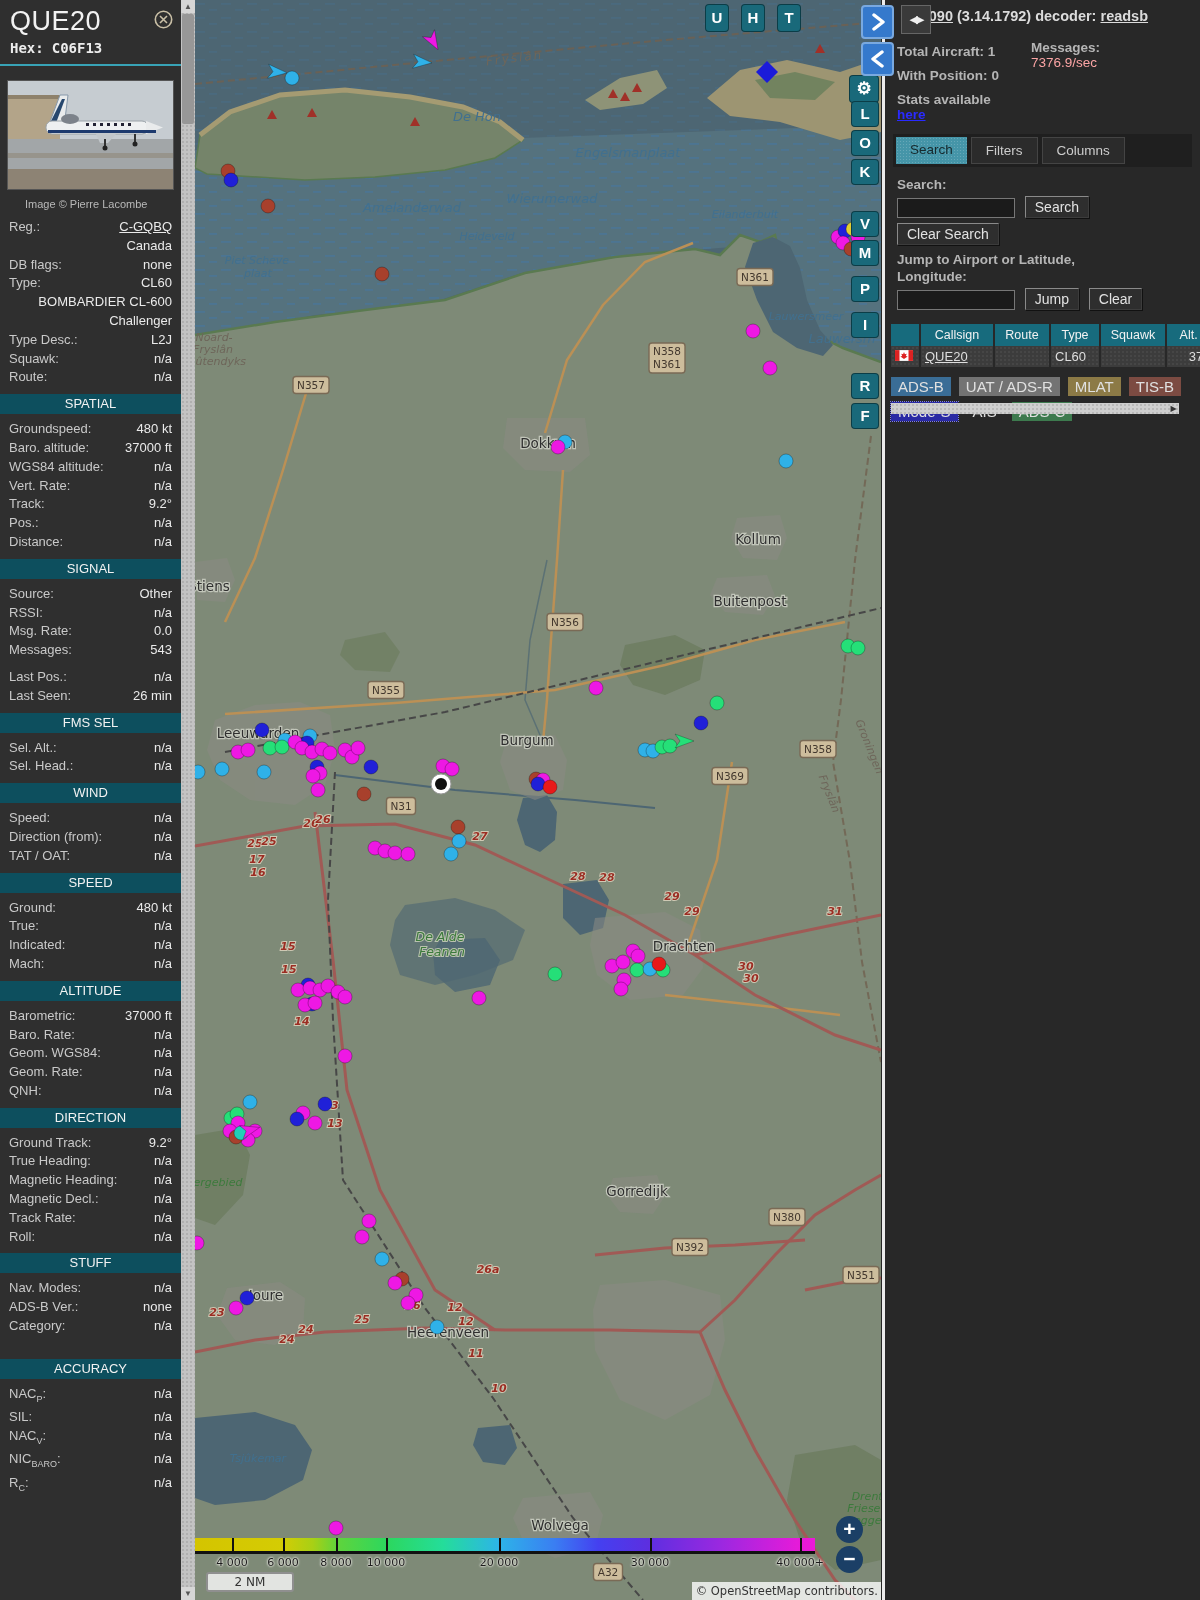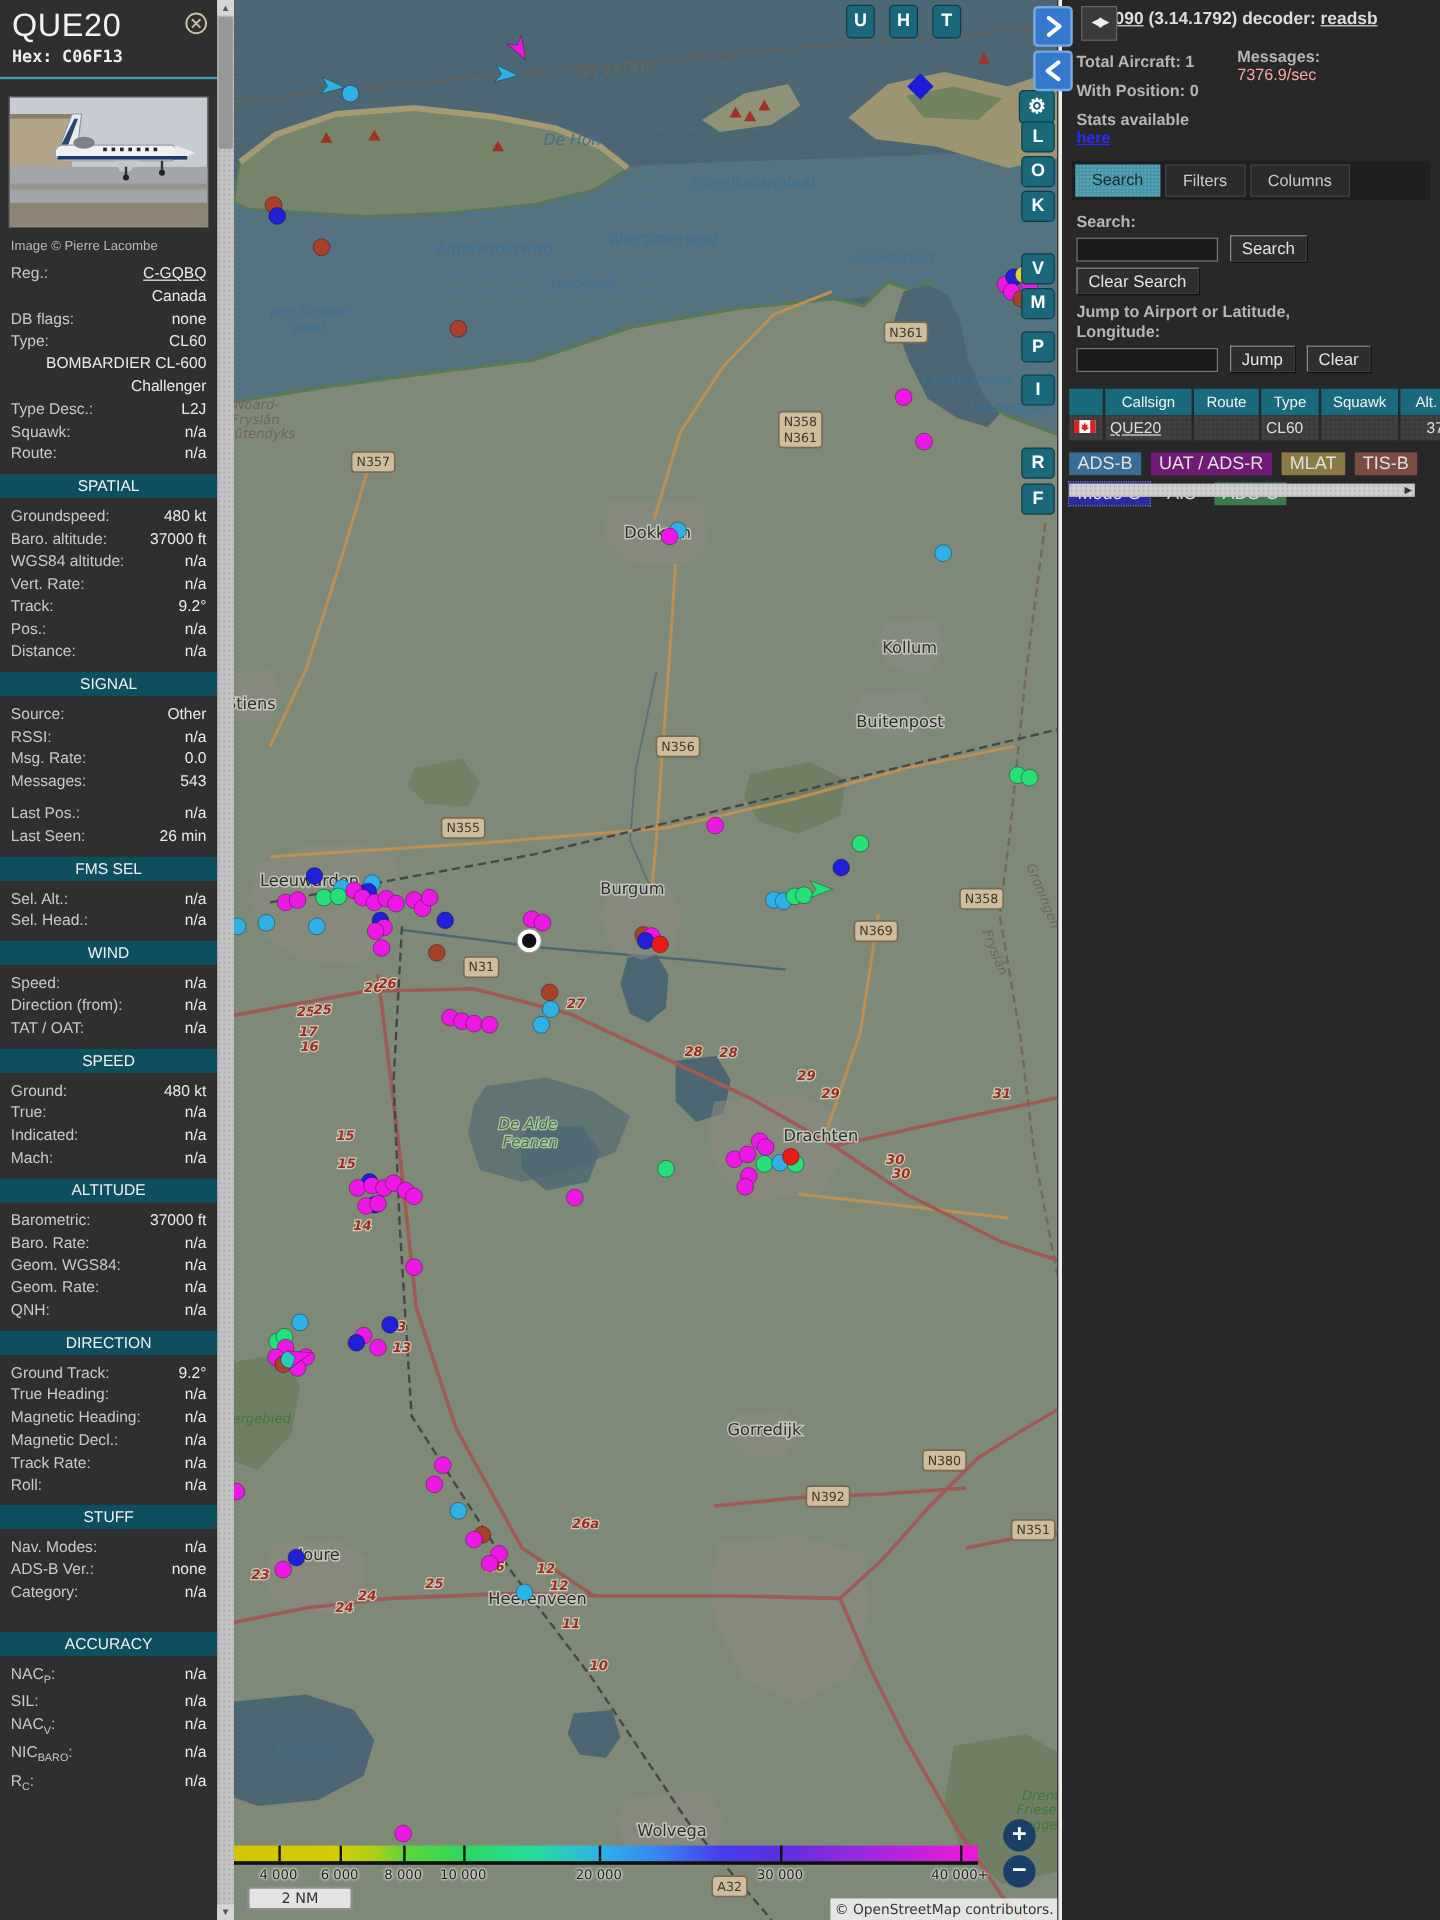--- a/index.html
+++ b/index.html
@@ -13,21 +13,21 @@
   .sb-arrow{position:absolute;left:0;width:14px;height:13px;background:#d6d6d6;color:#555;font-size:8px;
     text-align:center;line-height:13px;}
   #sb-thumb{position:absolute;left:1px;top:14px;width:12px;height:110px;background:#979797;border-radius:2px;}
   #sb-title-row{padding:6px 10px 0 10px;position:relative;}
   #sb-title{font-size:27px;color:#f2f2f2;letter-spacing:.5px;}
   #sb-hex{font-family:"DejaVu Sans Mono",monospace;font-weight:bold;font-size:14px;color:#ececec;margin-top:3px;}
   #sb-hex .hexlbl{margin-right:8px;}
   #sb-close{position:absolute;right:8px;top:10px;width:19px;height:19px;cursor:pointer;}
   #sb-divider{height:2px;background:#38a3b6;margin-top:8px;}
   #sb-photo{margin:14px 7px 0 7px;border:1px solid #555;}
-  #sb-caption{font-size:11px;color:#b9b9b9;margin:4px 9px 0 9px;}
+  #sb-caption{font-size:11px;color:#b9b9b9;margin:4px 9px 0 25px;}
   .rowlist{margin-top:8px;}
   .srow{display:flex;justify-content:flex-start;padding:0 9px;font-size:13px;line-height:18.8px;}
   .srow .lbl{color:#c9c9c9;white-space:nowrap;}
   .srow .val{color:#eaeaea;text-align:right;flex:1;}
   .srow .val.link{text-decoration:underline;cursor:pointer;}
   .srow.gap{height:8px;}
   .sechdr{background:#0d4f5e;color:#f2f2f2;text-align:center;font-size:13px;height:20px;line-height:20px;
     margin:7px 0 6px 0;}
   #sb-footer{font-size:13px;color:#c9c9c9;text-align:center;margin:16px 6px 0 6px;line-height:19px;}
   sub{font-size:9px;}
@@ -794,21 +794,21 @@
             <td></td>
             <td>
               <span style="float:right">37000</span>
             </td>
           </tr>
         </tbody>
     </table>
     <div id="badges">
       <div class="badgerow" id="badges1">
           <span class="badge" style="background: rgb(58, 109, 150);">ADS-B</span>
-          <span class="badge" style="background: #701a75;">UAT / ADS-R</span>
+          <span class="badge" style="background: #737373;">UAT / ADS-R</span>
           <span class="badge textured" style="background: rgb(140, 122, 70);">MLAT</span>
           <span class="badge" style="background: rgb(124, 75, 66);">TIS-B</span>
         </div>
       <div class="badgerow" id="badges2">
           <span class="badge dotted" style="background: rgb(42, 42, 164);">Mode-S</span>
           <span class="badge" style="background: transparent;">AIS</span>
           <span class="badge" style="background: rgb(61, 122, 78);">ADS-C</span>
         </div>
     </div>
     <div id="tblscroll">

